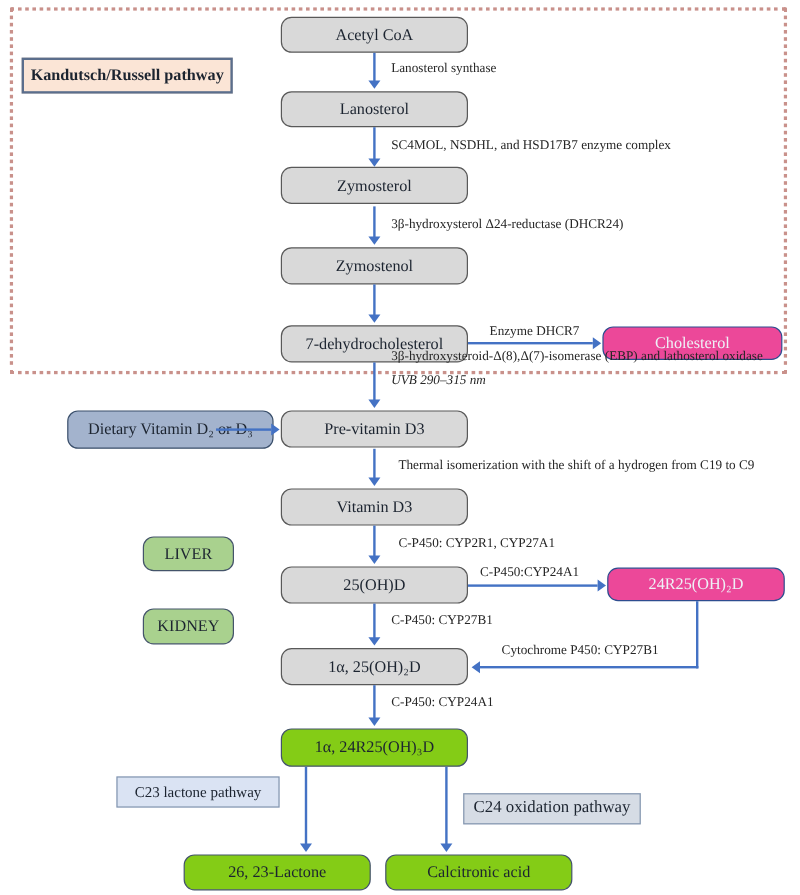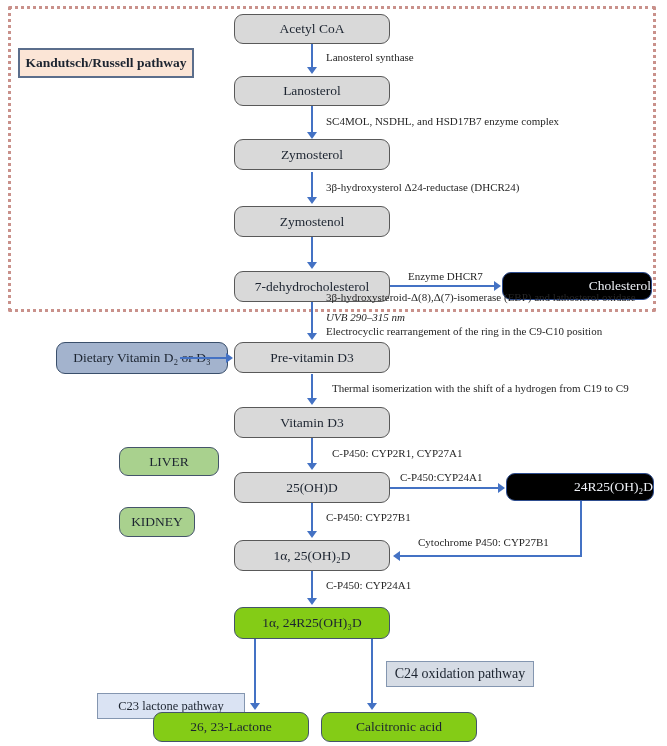--- a/index.html
+++ b/index.html
@@ -3,21 +3,21 @@
 <meta charset="utf-8">
 <style>
   html,body{margin:0;padding:0;background:#fff;}
   #stage{position:relative;width:667px;height:746px;background:#fff;overflow:hidden;
          font-family:"Liberation Serif","DejaVu Serif",serif;}
   .region{position:absolute;border:3px dotted #c9918b;border-radius:2px;background:transparent;}
   .node{position:absolute;display:flex;align-items:center;justify-content:center;
         text-align:center;font-size:13.5px;color:#1c2430;box-sizing:border-box;}
   .rounded{border-radius:9px;}
   .gray{background:#d9d9d9;border:1.5px solid #595959;}
-  .blue{background:#000000;border:1.5px solid #2e4d8f;color:#eef1f7;justify-content:flex-end;}
+  .blue{background:#ec4899;border:1.5px solid #2e4d8f;color:#eef1f7;}
   .steel{background:#a3b3cd;border:1.5px solid #3a4f6b;}
   .green{background:#a9d18e;border:1.5px solid #44546a;}
   .orange{background:#84cc16;border:1.5px solid #44546a;}
   .peach{background:#fbe5d6;border:2px solid #5b6e8c;font-weight:bold;font-size:13.5px;}
   .lightblue{background:#dae3f3;border:1px solid #8496b0;font-size:12.5px;}
   .lightgray{background:#d6dce5;border:1px solid #8496b0;font-size:14px;}
   .lbl{position:absolute;font-size:11px;color:#262626;white-space:nowrap;}
   .line{position:absolute;background:#4472c4;}
   .ah{position:absolute;width:0;height:0;}
   .ah-down{border-left:5px solid transparent;border-right:5px solid transparent;border-top:7px solid #4472c4;}
@@ -64,21 +64,21 @@
   </div>
 
   <div class="node gray rounded" style="left:234px;top:342px;width:156px;height:31px;">
     <span>Pre-vitamin D3</span>
   </div>
 
   <div class="node gray rounded" style="left:234px;top:407px;width:156px;height:31px;">
     <span>Vitamin D3</span>
   </div>
 
-  <div class="node green rounded" style="left:119px;top:447px;width:100px;height:29px;">
+  <div class="node green rounded" style="left:119px;top:447px;width:76px;height:29px;">
     <span>LIVER</span>
   </div>
 
   <div class="node gray rounded" style="left:234px;top:472px;width:156px;height:31px;">
     <span>25(OH)D</span>
   </div>
 
   <div class="node blue rounded" style="left:506px;top:473px;width:148px;height:28px;">
     <span>24R25(OH)₂D</span>
   </div>
@@ -88,21 +88,21 @@
   </div>
 
   <div class="node gray rounded" style="left:234px;top:540px;width:156px;height:31px;">
     <span>1α, 25(OH)₂D</span>
   </div>
 
   <div class="node orange rounded" style="left:234px;top:607px;width:156px;height:32px;">
     <span>1α, 24R25(OH)₃D</span>
   </div>
 
-  <div class="node lightblue" style="left:97px;top:693px;width:148px;height:26px;">
+  <div class="node lightblue" style="left:97px;top:647px;width:136px;height:26px;">
     <span>C23 lactone pathway</span>
   </div>
 
   <div class="node lightgray" style="left:386px;top:661px;width:148px;height:26px;">
     <span>C24 oxidation pathway</span>
   </div>
 
   <div class="node orange rounded" style="left:153px;top:712px;width:156px;height:30px;">
     <span>26, 23-Lactone</span>
   </div>
@@ -162,21 +162,20 @@
   <div class="lbl" style="left:326px;top:115px;"><span>SC4MOL, NSDHL, and HSD17B7 enzyme complex</span></div>
 
   <div class="lbl" style="left:326px;top:181px;"><span>3β-hydroxysterol Δ24-reductase (DHCR24)</span></div>
 
   <div class="lbl" style="left:326px;top:246px;margin-top:45px;"><span>3β-hydroxysteroid-Δ(8),Δ(7)-isomerase (EBP) and lathosterol oxidase</span></div>
 
   <div class="lbl" style="left:408px;top:270px;"><span>Enzyme DHCR7</span></div>
 
   <div class="lbl" style="left:326px;top:311px;font-style:italic;"><span>UVB 290–315 nm</span></div>
 
-  <div class="lbl" style="left:326px;top:325px;"><span>Electrocyclic rearrangement of the ring in the C9-C10 position</span></div>
 
   <div class="lbl" style="left:332px;top:382px;"><span>Thermal isomerization with the shift of a hydrogen from C19 to C9</span></div>
 
   <div class="lbl" style="left:332px;top:447px;"><span>C-P450: CYP2R1, CYP27A1</span></div>
 
   <div class="lbl" style="left:400px;top:471px;"><span>C-P450:CYP24A1</span></div>
 
   <div class="lbl" style="left:326px;top:511px;"><span>C-P450: CYP27B1</span></div>
 
   <div class="lbl" style="left:418px;top:536px;"><span>Cytochrome P450: CYP27B1</span></div>

